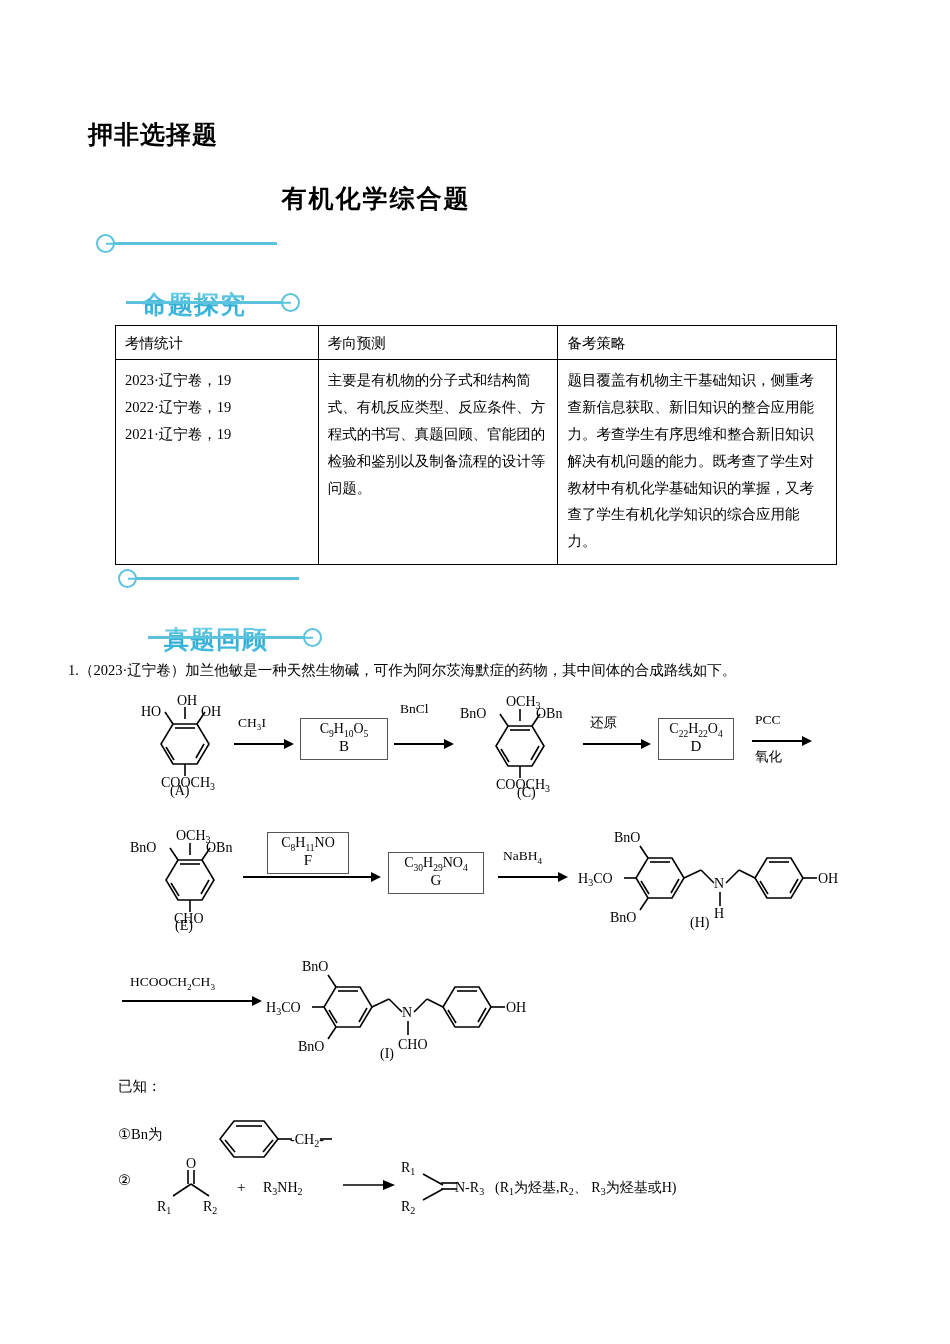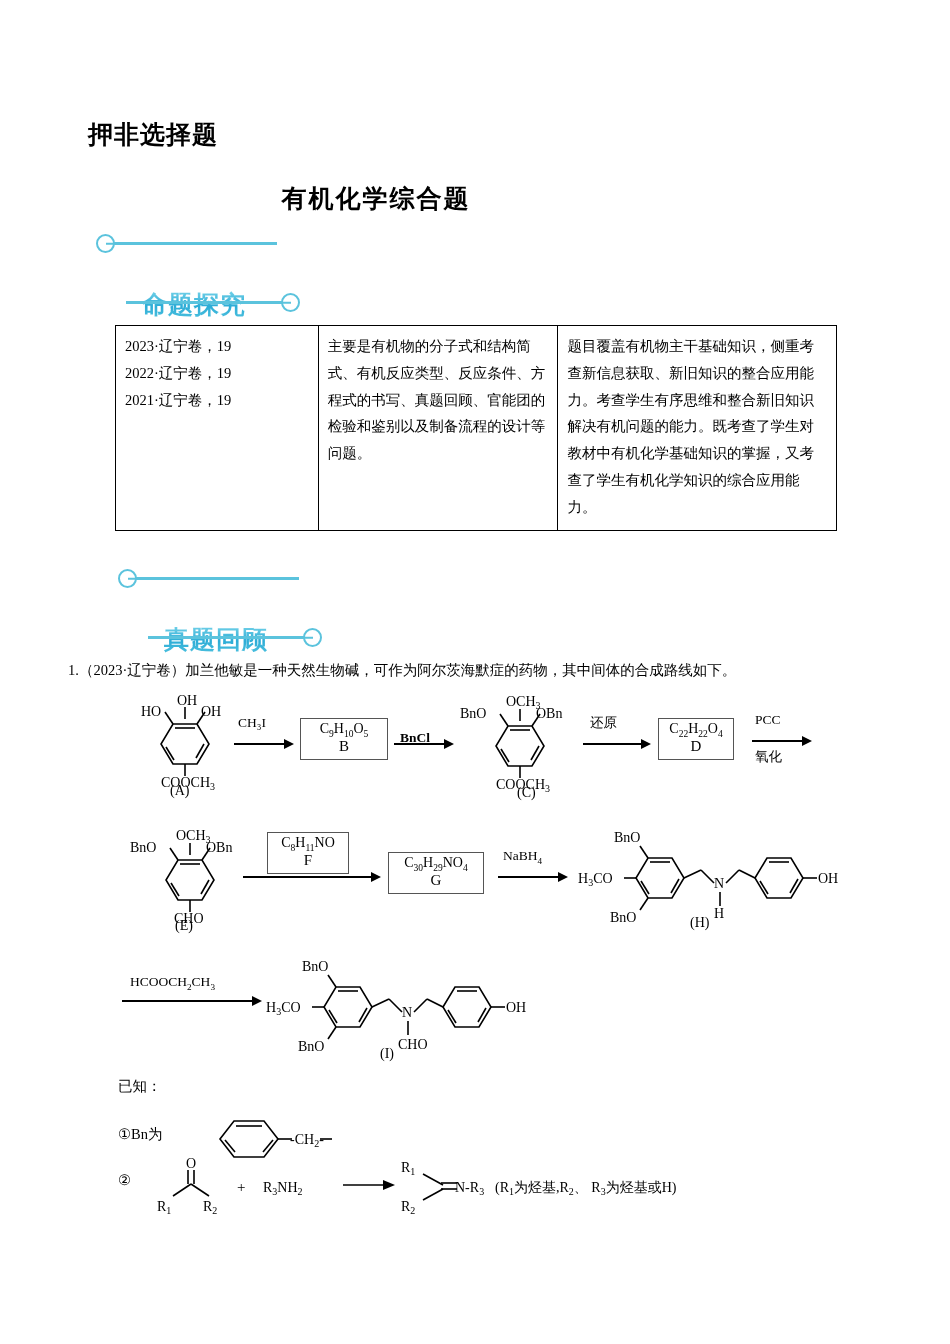--- a/index.html
+++ b/index.html
@@ -156,20 +156,25 @@
   <div class="badge" id="badge-mingti">
     <div class="line-top"></div>
     <div class="ring ring-tl"></div>
     <div class="btext">命题探究</div>
     <div class="line-bot"></div>
     <div class="ring ring-br"></div>
   </div>
 
   <table class="exam-table">
     <tbody>
+        <tr>
+      <td class="c1 hdr">考情统计</td>
+      <td class="c2 hdr">考向预测</td>
+      <td class="c3 hdr">备考策略</td>
+    </tr>
     <tr>
       <td class="c1">
         <div class="stat-line">2023·辽宁卷，19</div>
         <div class="stat-line">2022·辽宁卷，19</div>
         <div class="stat-line">2021·辽宁卷，19</div>
       </td>
       <td class="c2">主要是有机物的分子式和结构简式、有机反应类型、反应条件、方程式的书写、真题回顾、官能团的检验和鉴别以及制备流程的设计等问题。</td>
       <td class="c3">题目覆盖有机物主干基础知识，侧重考查新信息获取、新旧知识的整合应用能力。考查学生有序思维和整合新旧知识解决有机问题的能力。既考查了学生对教材中有机化学基础知识的掌握，又考查了学生有机化学知识的综合应用能力。</td>
     </tr>
   </tbody>
@@ -209,21 +214,21 @@
   <div class="arrow" style="left:234px; top:739px; width:62px;">
     <div class="shaft" style="width:52px;"></div>
       <div class="head" style="left:50px;"></div>
   </div>
 
   <div class="fbox" style="left:300px; top:718px; width:88px;">
     <div>C<sub>9</sub>H<sub>10</sub>O<sub>5</sub></div>
     <div class="l2">B</div>
   </div>
 
-  <div class="cond" style="left:400px; top:730px;font-weight:bold;">BnCl</div>
+  <div class="cond" style="left:400px; top:701px;">BnCl</div>
   <div class="arrow" style="left:394px; top:739px; width:62px;">
     <div class="shaft" style="width:52px;"></div>
       <div class="head" style="left:50px;"></div>
   </div>
 
   <svg class="sch" style="left:460px; top:694px;" width="125" height="100">
     <g stroke="#000" stroke-width="1.6" fill="none">
       <polygon points="48,32 72,32 84,52 72,72 48,72 36,52"></polygon>
       <line x1="50" y1="36" x2="70" y2="36"></line>
       <line x1="79" y1="52" x2="71" y2="66"></line>

